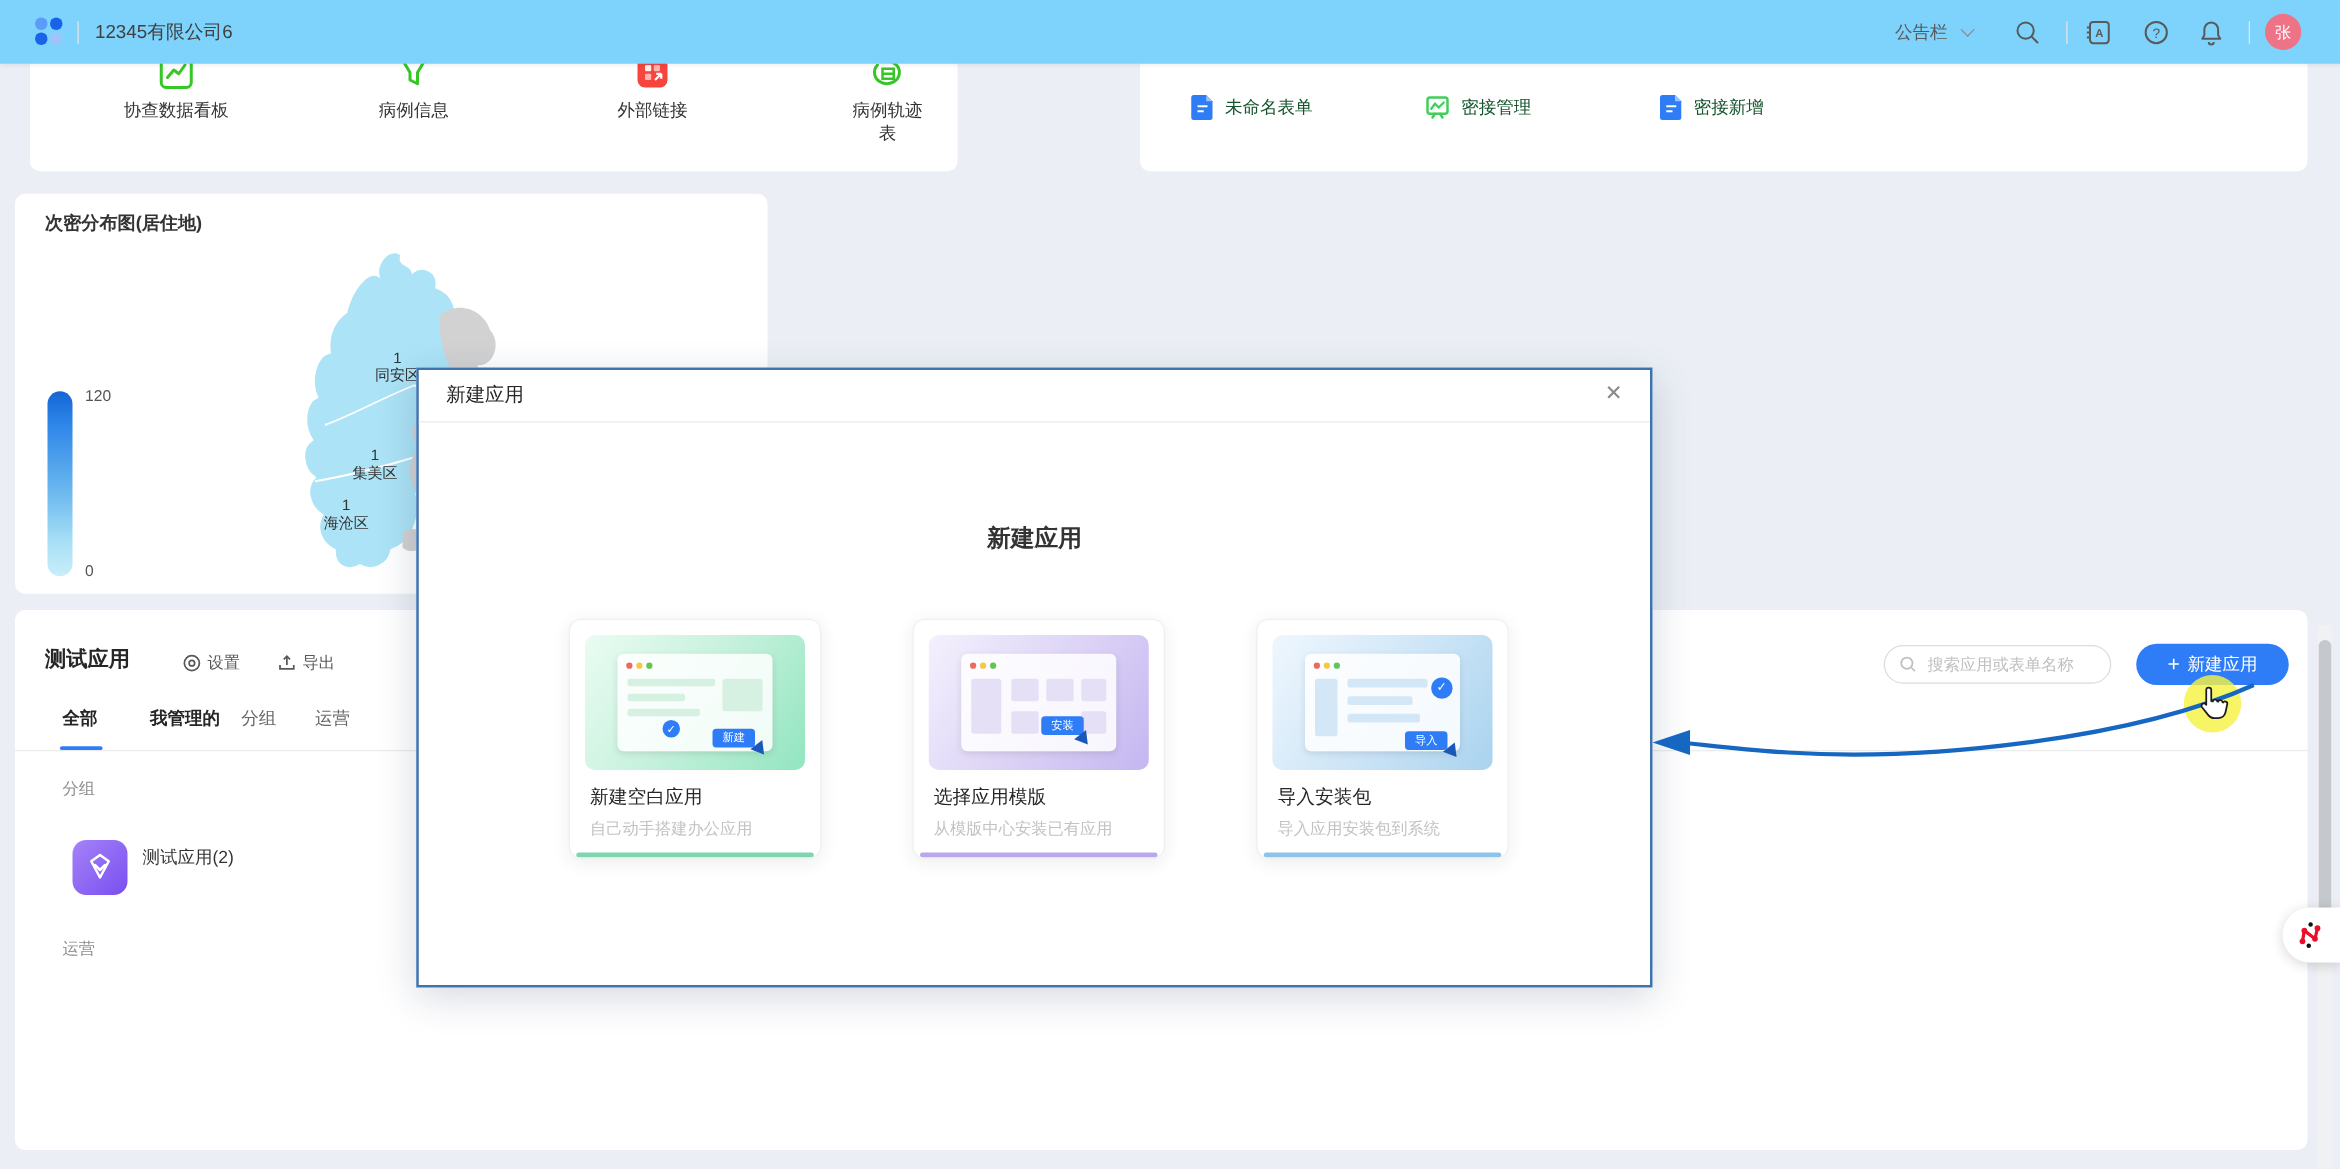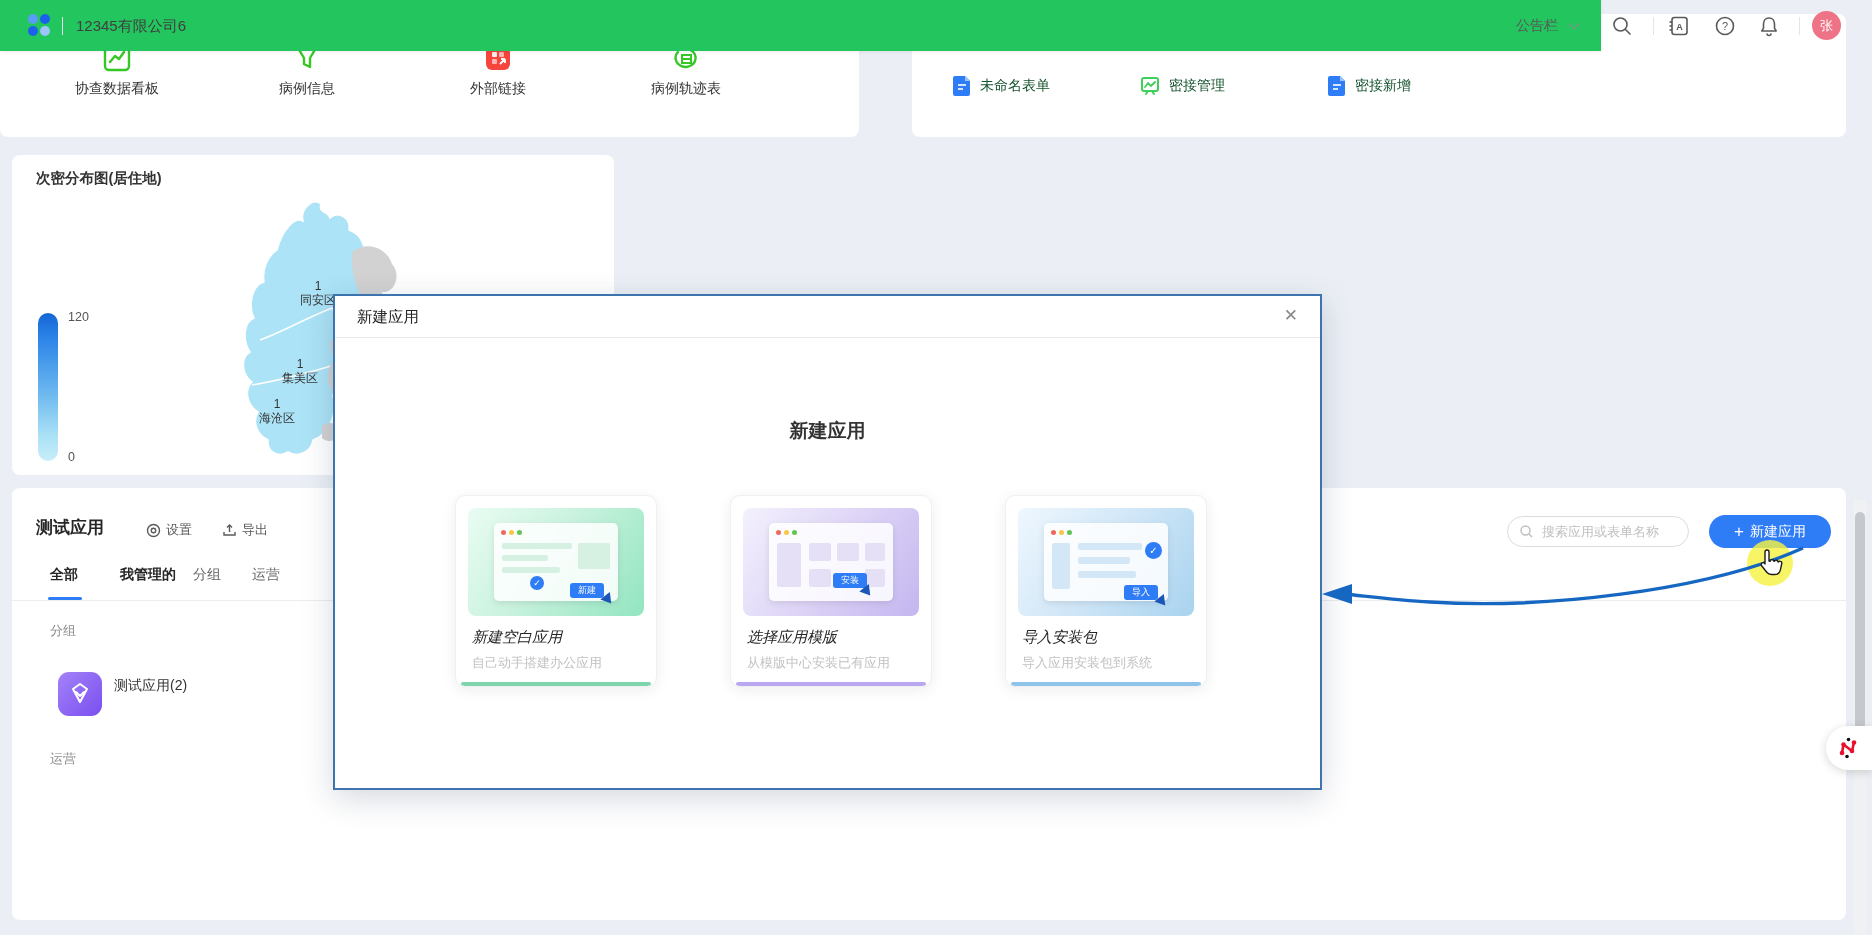--- a/index.html
+++ b/index.html
@@ -1,39 +1,39 @@
 <!DOCTYPE html>
 <html><head>
 <meta charset="utf-8">
 <style>
   html,body{margin:0;padding:0;}
   body{font-family:"Liberation Sans","DejaVu Sans",sans-serif;background:#ebeff5;}
   #stage{position:relative;width:1872px;height:935px;overflow:hidden;background:#ebeff5;}
 
   
-  .topbar{position:absolute;left:0;top:0;width:1601px;height:51px;background:#22c55e;z-index:40;
+  .topbar{position:absolute;left:0;top:0;width:1872px;height:51px;background:#7dd3fc;z-index:40;
           box-shadow:0 1px 4px rgba(0,0,0,.08);}
   .logo{position:absolute;left:28px;top:14px;width:24px;height:24px;}
   .logo i{position:absolute;width:10px;height:10px;border-radius:50%;}
   .logo .d1{left:0;top:0;background:#5b9cf8;}
   .logo .d2{left:12px;top:0;background:#1b62ea;}
   .logo .d3{left:0;top:12px;background:#1b62ea;}
   .logo .d4{left:12px;top:12px;background:#9fc4fa;}
   .tb-sep{position:absolute;top:17px;width:1px;height:18px;background:#e5e5e5;}
   .company{position:absolute;left:76px;top:0;line-height:51px;font-size:15px;color:#404040;}
   .announce{position:absolute;left:1516px;top:0;line-height:51px;font-size:14px;color:#595959;cursor:pointer;}
   .announce .chev{display:inline-block;margin-left:6px;width:7px;height:7px;border-right:1.5px solid #8c8c8c;
                   border-bottom:1.5px solid #8c8c8c;transform:rotate(45deg) translateY(-3px);}
   .tb-icon{position:absolute;top:15px;width:22px;height:22px;cursor:pointer;}
   .avatar{position:absolute;left:1812px;top:11px;width:29px;height:29px;border-radius:50%;background:#ef7386;
           color:#fff;font-size:13px;text-align:center;line-height:29px;cursor:pointer;}
 
   
   .qcard{position:absolute;top:14px;height:123px;background:#fff;border-radius:8px;}
-  .qcard.left{left:0;width:849px;padding-left:10px;}
+  .qcard.left{left:24px;width:742px;}
   .qcard.right{left:912px;width:934px;}
   .qitem{position:absolute;transform:translateX(-50%);text-align:center;cursor:pointer;}
   .qitem .qicon{display:block;margin:0 auto;}
   .qitem .qlabel{display:block;margin-top:6px;font-size:14px;color:#333;}
   .ritem{position:absolute;top:61px;display:flex;align-items:center;cursor:pointer;}
   .ritem .rlabel{margin-left:8px;font-size:14px;color:#14532d;}
 
   
   .map-panel{position:absolute;left:12px;top:155px;width:602px;height:320px;background:#fff;border-radius:8px;}
   .map-title{position:absolute;left:24px;top:14px;font-size:14.5px;font-weight:bold;color:#333;}
@@ -85,21 +85,21 @@
   .c3 .opt-thumb{background:linear-gradient(125deg,#eff7fe 0%,#cfe6f7 50%,#a9d3ef 100%);}
   .mini{position:absolute;left:26px;top:15px;width:124px;height:78px;background:rgba(255,255,255,.85);
         border-radius:5px;box-shadow:0 2px 6px rgba(0,0,0,.10);}
   .mini .dot{position:absolute;top:7px;width:5px;height:5px;border-radius:50%;}
   .mini .d1{left:7px;background:#ee6a5f;} .mini .d2{left:15px;background:#f7c847;} .mini .d3{left:23px;background:#62c554;}
   .mini .bar{position:absolute;height:6px;border-radius:2px;}
   .c1 .mini .bar{background:#d6f0e2;} .c2 .mini .bar{background:#e6e0f7;} .c3 .mini .bar{background:#d4e7f6;}
   .badge{position:absolute;background:#2e7cf6;color:#fff;font-size:9px;line-height:1;padding:3px 8px;border-radius:3px;}
   .cur{position:absolute;width:0;height:0;border:6px solid transparent;border-top:10px solid #1b57b8;transform:rotate(-38deg);}
   .check-dot{position:absolute;border-radius:50%;background:#2e7cf6;color:#fff;text-align:center;}
-  .opt-title{position:absolute;left:16px;top:132px;font-size:15px;color:#262626;font-style:italic;}
+  .opt-title{position:absolute;left:16px;top:132px;font-size:15px;color:#262626;}
   .opt-desc{position:absolute;left:16px;top:158px;font-size:13px;color:#c2c2c2;}
 
   
   #annot{position:absolute;left:0;top:0;z-index:60;pointer-events:none;}
   .scroll-track{position:absolute;left:1854px;top:500px;width:12px;height:435px;background:#f0f1f2;z-index:45;}
   .scroll-thumb{position:absolute;left:1855px;top:512px;width:10px;height:226px;background:#c5c8cc;border-radius:5px;z-index:46;cursor:pointer;}
   .red-pill{position:absolute;left:1826px;top:726px;width:46px;height:44px;background:#fff;border-radius:22px 0 0 22px;
             box-shadow:0 2px 10px rgba(0,0,0,.16);z-index:70;cursor:pointer;}
 </style>
 </head>

